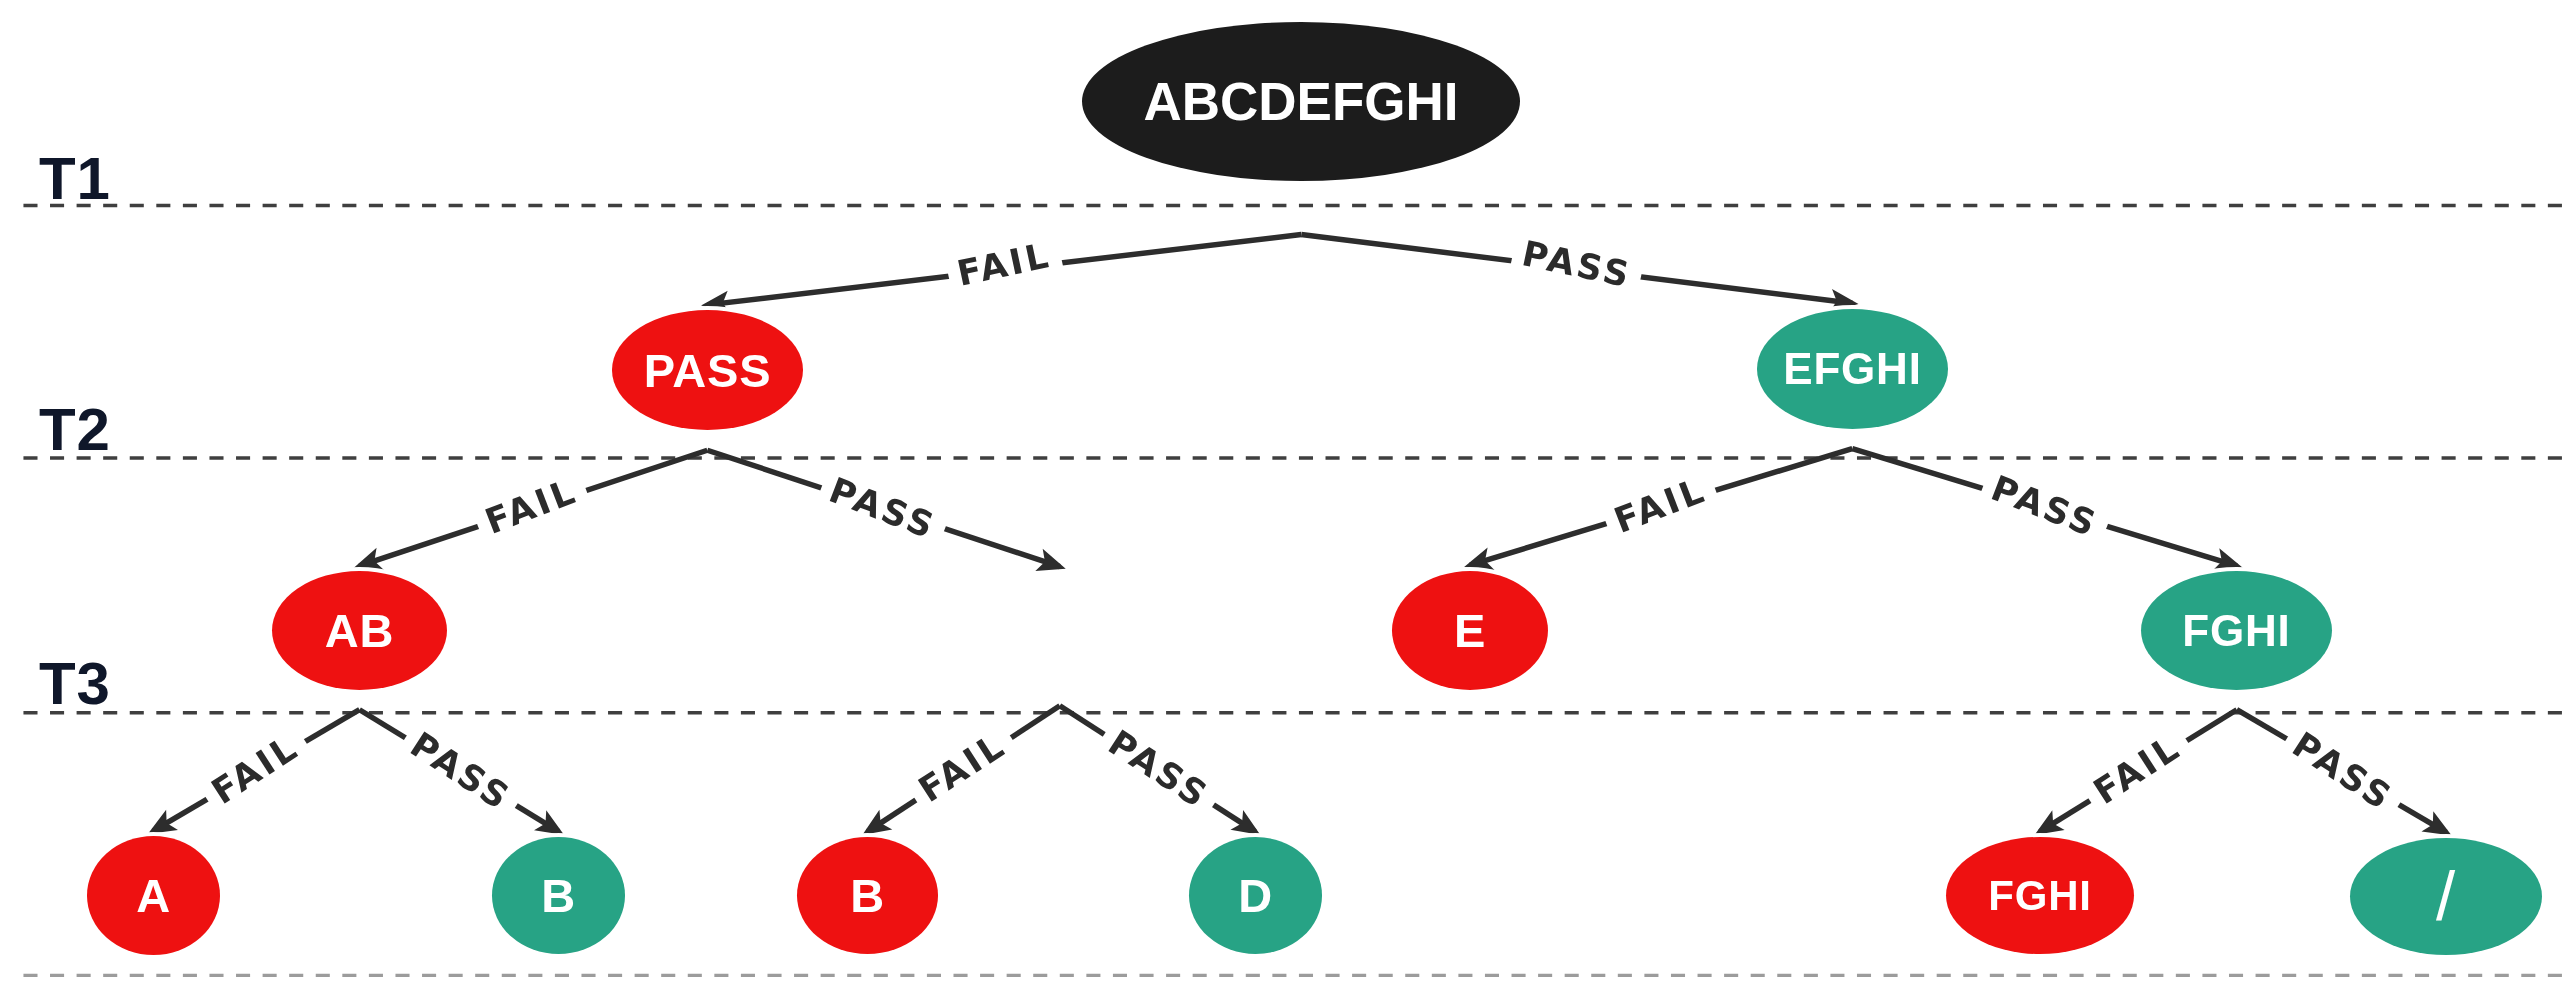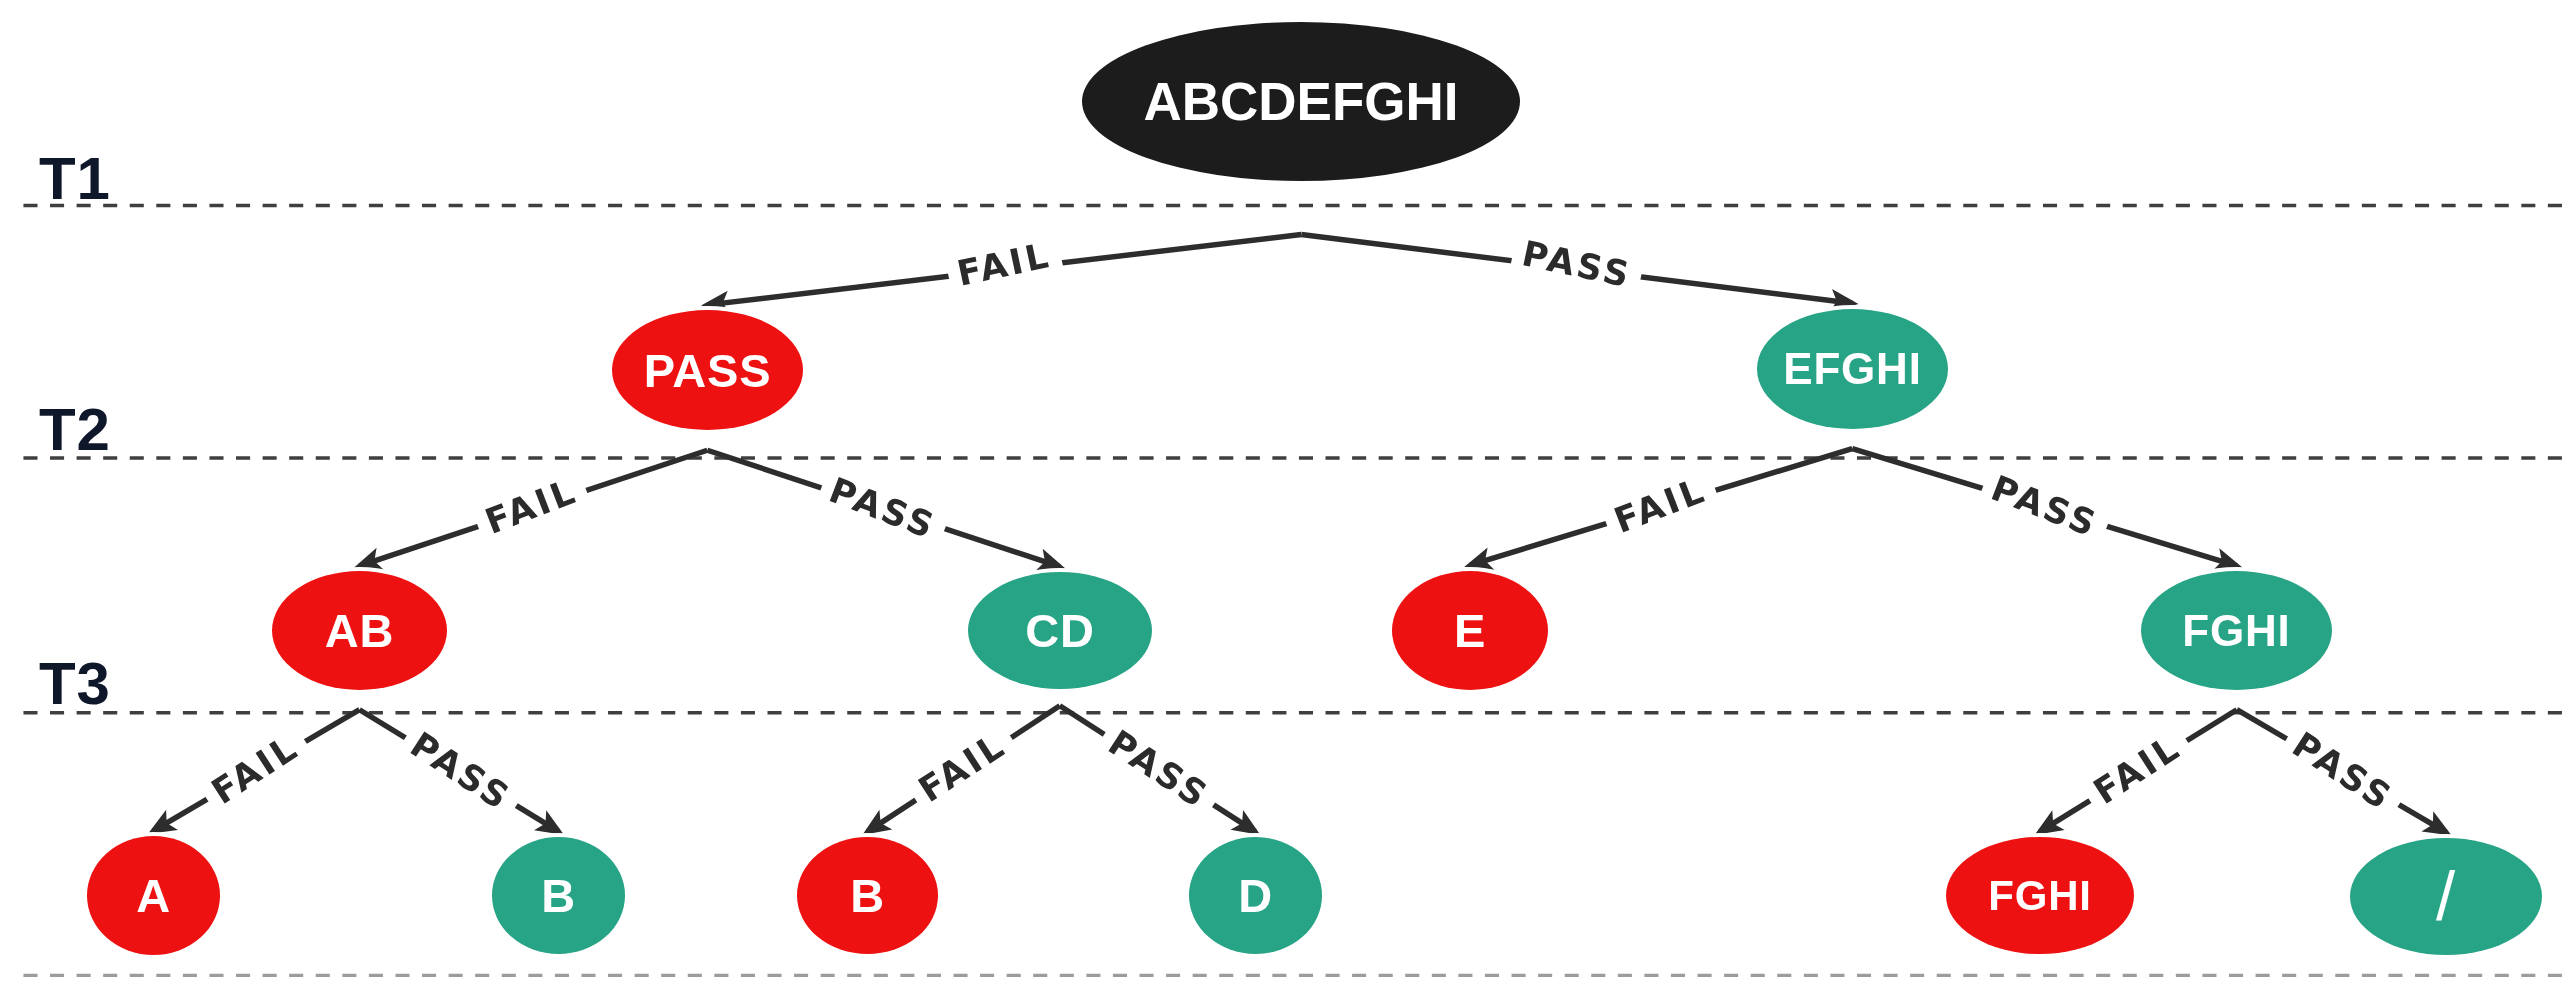--- a/index.html
+++ b/index.html
@@ -100,21 +100,20 @@
   <div class="edge-label" style="left:1159px; top:769px; transform:translate(-50%,-50%) rotate(33deg);">PASS</div>
   <div class="edge-label" style="left:2137px; top:769px; transform:translate(-50%,-50%) rotate(-33deg);">FAIL</div>
   <div class="edge-label" style="left:2343px; top:771px; transform:translate(-50%,-50%) rotate(33deg);">PASS</div>
 
   <div class="node root-node" style="left:1082px; top:22px;  width:438px; height:159px;text-align:center;">ABCDEFGHI</div>
 
   <div class="node fail-node" style="left:612px;  top:310px; width:191px; height:120px;">PASS</div>
   <div class="node fail-node" style="left:272px;  top:571px; width:175px; height:119px;">AB</div>
 
   <div class="node pass-node" style="left:1757px; top:309px; width:191px; height:120px; font-size:44px;">EFGHI</div>
-  <div class="node pass-node" style="left:968px; top:572px; width:184px; height:117px;">CD</div>
   <div class="node fail-node" style="left:1392px; top:571px; width:156px; height:119px;">E</div>
   <div class="node pass-node" style="left:2141px; top:571px; width:191px; height:119px; font-size:44px;">FGHI</div>
 
   <div class="node fail-node" style="left:87px;  top:836px; width:133px; height:119px;">A</div>
   <div class="node pass-node" style="left:492px;  top:837px; width:133px; height:117px;">B</div>
   <div class="node fail-node" style="left:797px; top:837px; width:141px; height:117px;">B</div>
   <div class="node pass-node" style="left:1189px; top:837px; width:133px; height:117px;">D</div>
   <div class="node fail-node" style="left:1946px; top:837px; width:188px; height:117px; font-size:42px;">FGHI</div>
   <div class="node pass-node slash-node" style="left:2350px; top:838px; width:192px; height:117px;">/</div>
 

